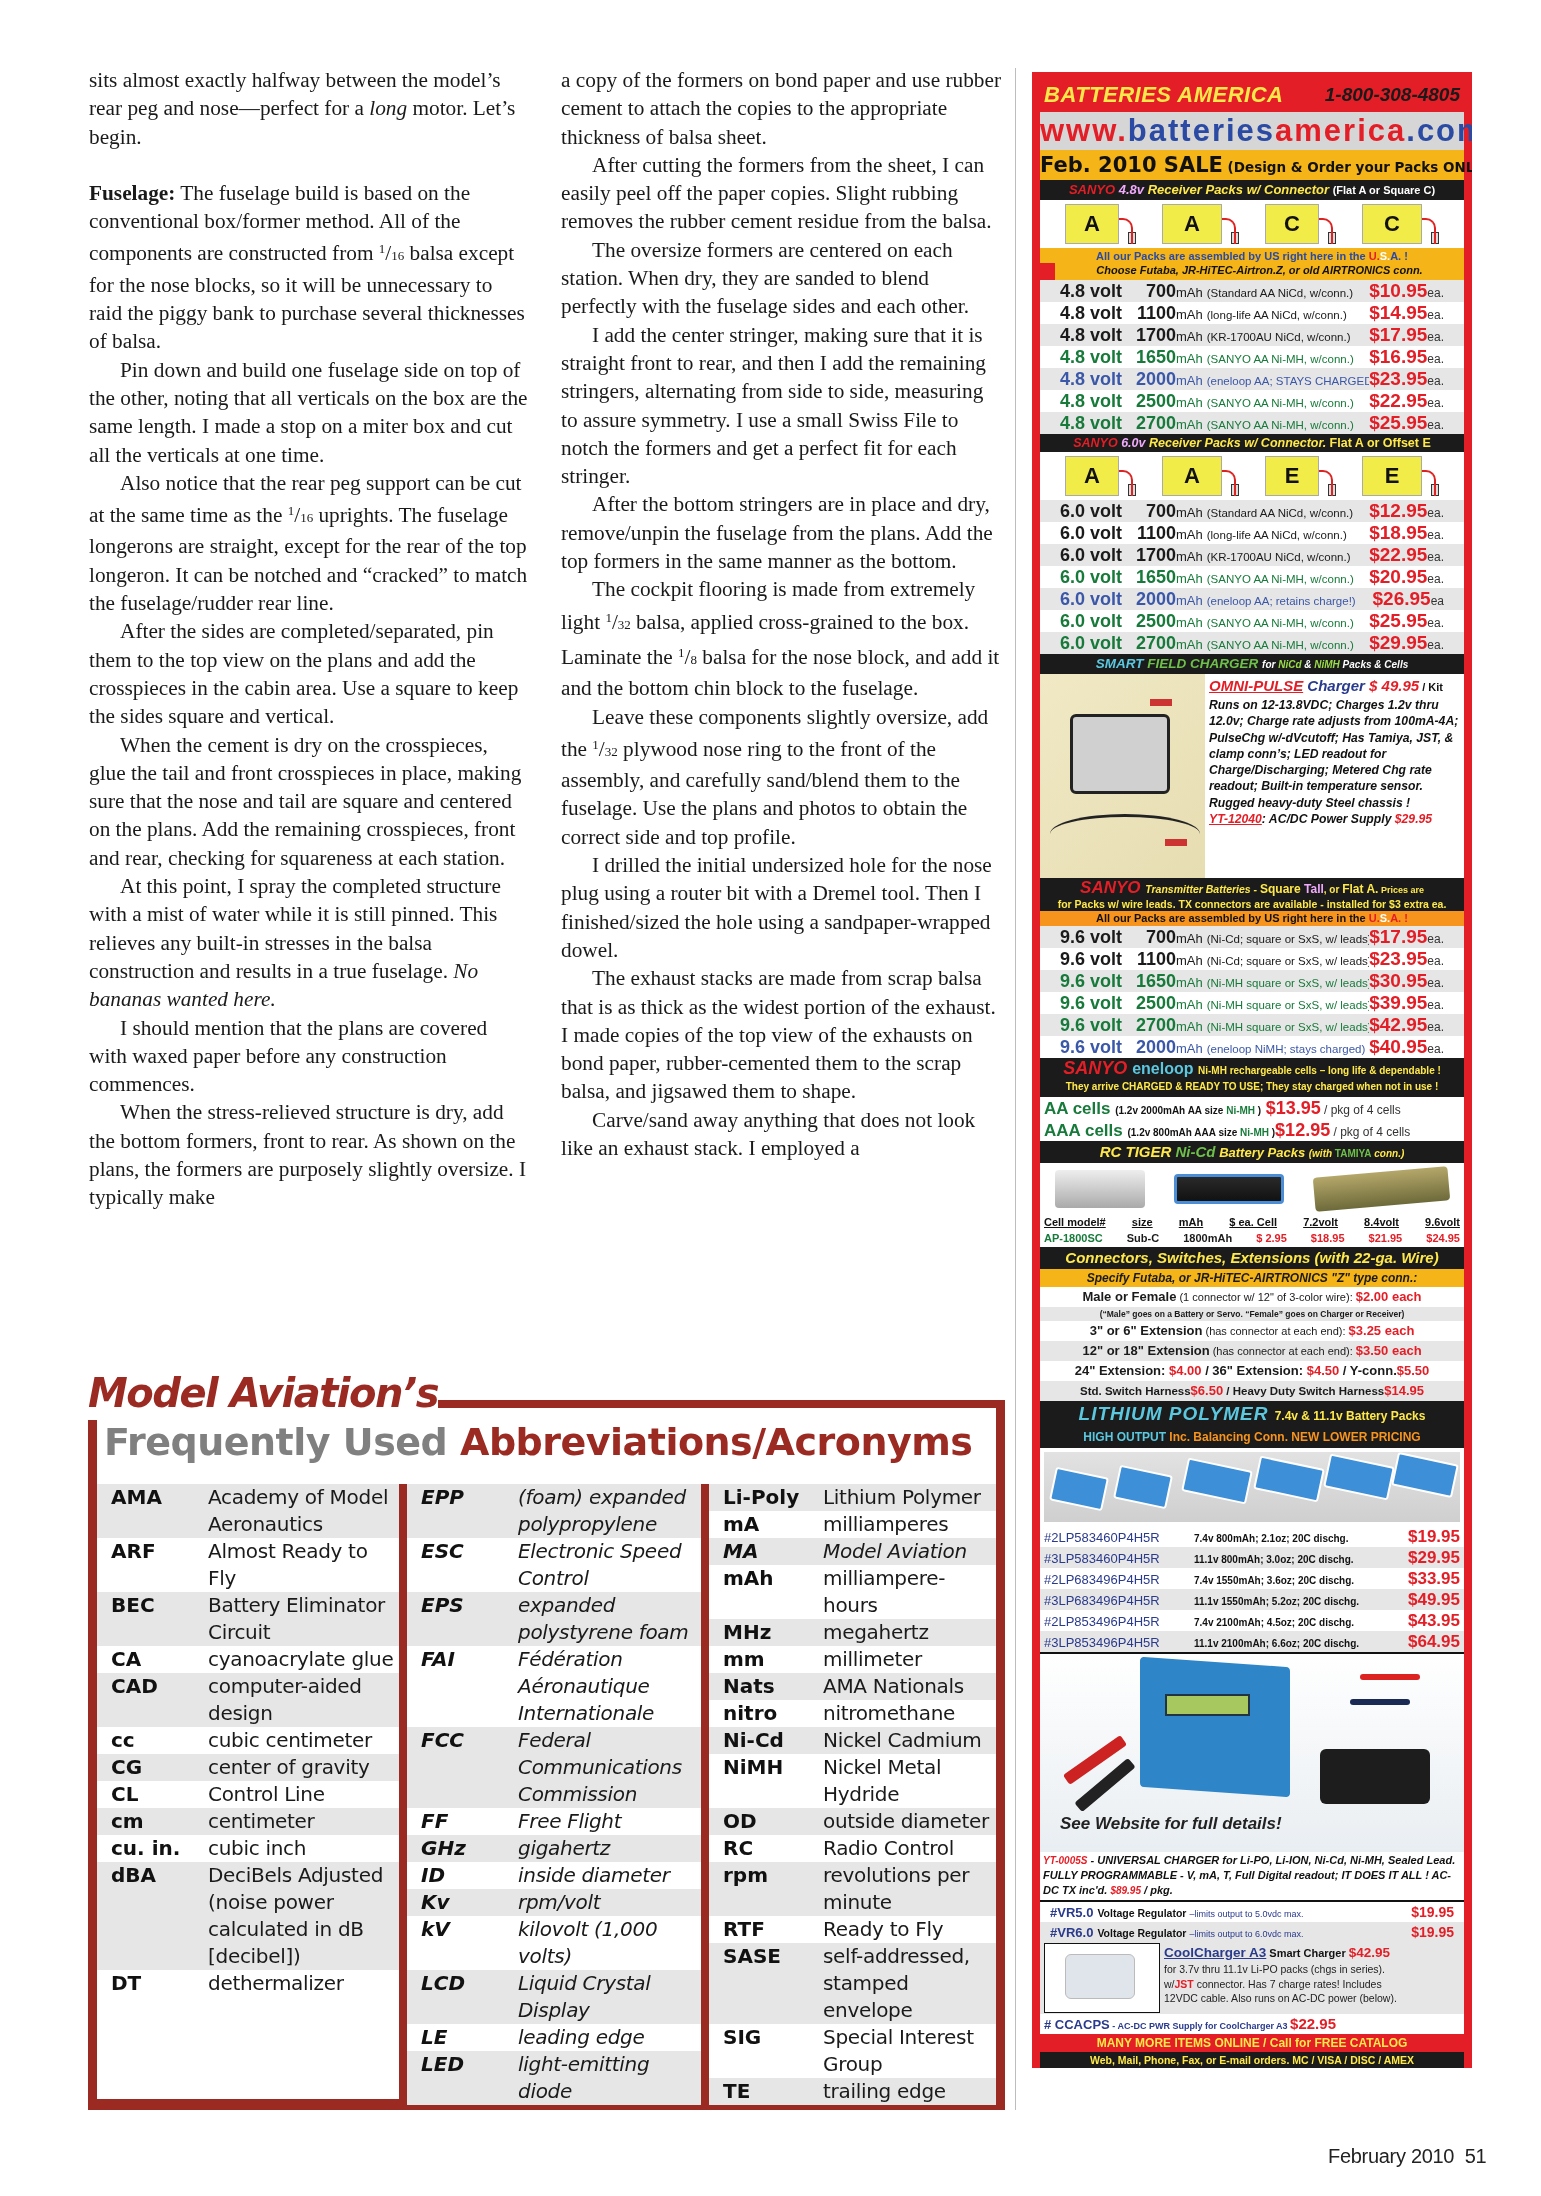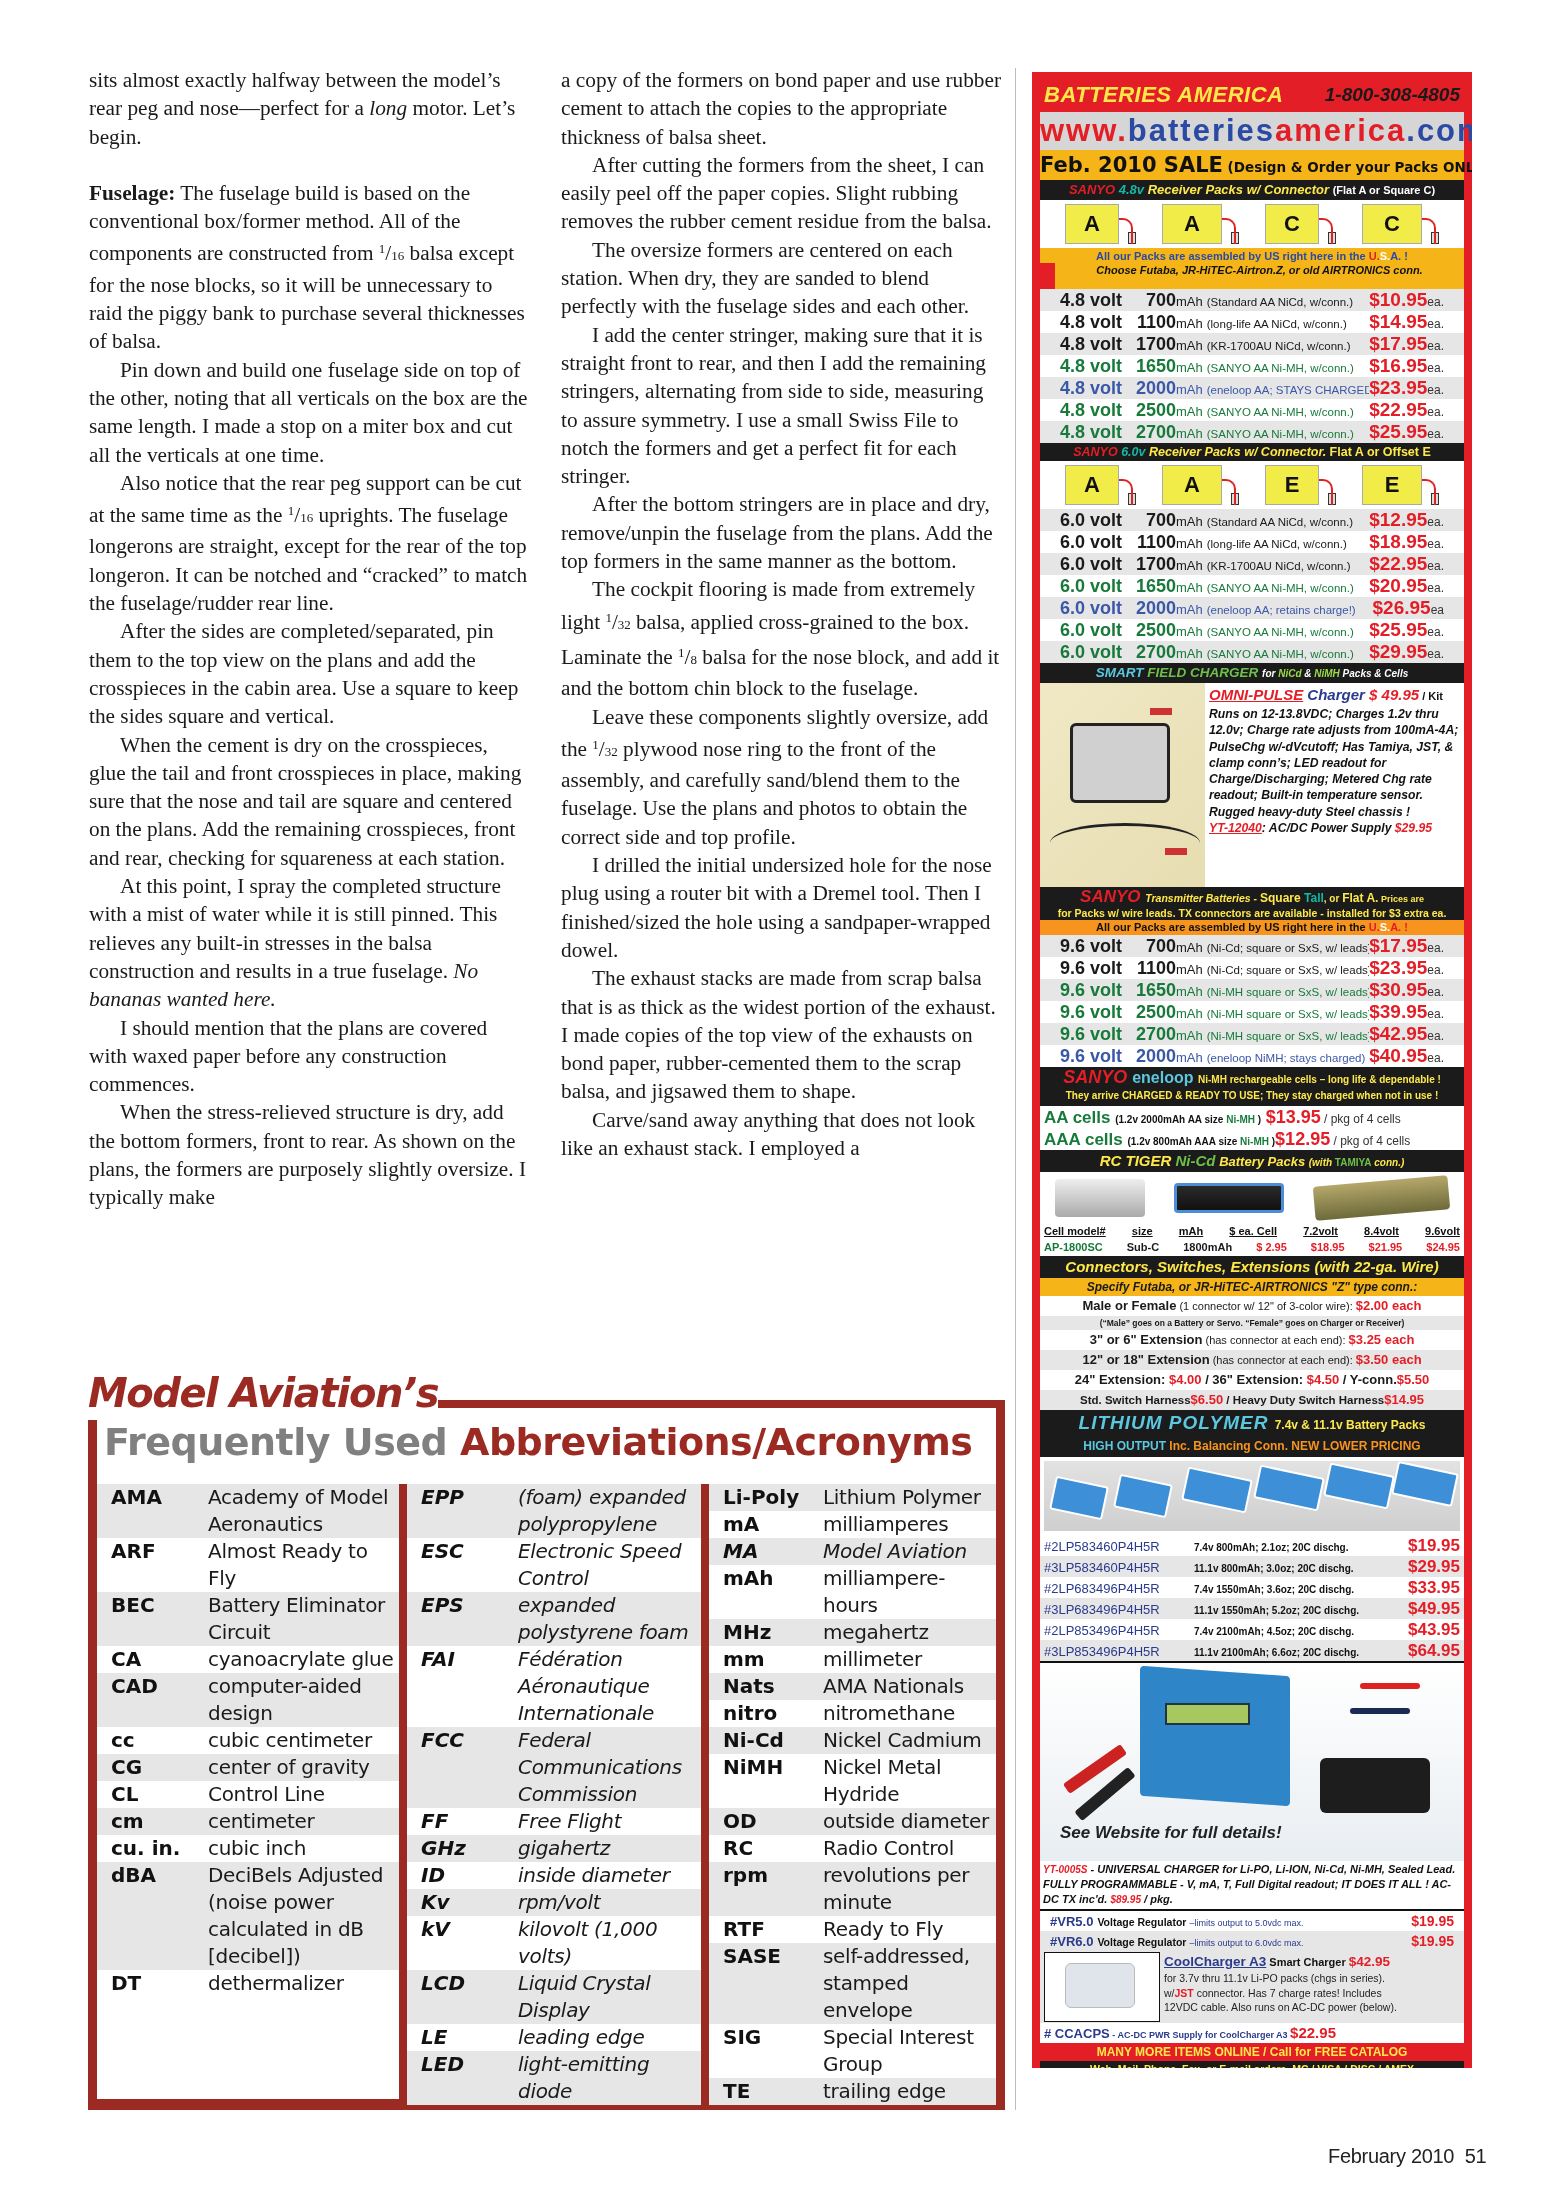--- a/index.html
+++ b/index.html
@@ -47,21 +47,21 @@
   .ad { position: absolute; left: 1032px; top: 72px; width: 440px; height: 1996px; background: #e41e26; padding: 6px 8px 6px 8px; font-family: "Liberation Sans", "DejaVu Sans", sans-serif; overflow: hidden; }
   .ad-inner { width: 424px; }
   .ad-brand { height: 34px; display: flex; align-items: center; justify-content: space-between; padding: 0 4px; }
   .ad-brand .name { font-style: italic; font-weight: bold; color: #ffe94a; font-size: 22px; letter-spacing: 0.5px; }
   .ad-brand .phone { font-style: italic; font-weight: bold; color: #1a1a1a; font-size: 19px; }
   .ad-url { background: #d6d6d6; height: 38px; text-align: center; font-weight: bold; font-size: 31px; line-height: 38px; letter-spacing: 2px; }
   .ad-url .r { color: #e41e26; } .ad-url .b { color: #2a4aa3; }
   .ad-sale { background: #f5b518; height: 30px; text-align: center; font-family: "DejaVu Sans", sans-serif; font-weight: bold; line-height: 30px; color: #111; white-space: nowrap; }
   .ad-sale .big { font-size: 21px; } .ad-sale .small { font-size: 13.5px; }
   .bar-black { background: #1b1b1b; text-align: center; font-style: italic; font-weight: bold; white-space: nowrap; overflow: hidden; }
-  .bar-black .red { color: #e41e26; } .bar-black .orange { color: #14b8a6; } .bar-black .yellow { color: #ffe94a; } .bar-black .cyan { color: #5bc8e0; } .bar-black .green { color: #6fc04b; } .bar-black .lgreen { color: #9bdc4a; } .bar-black .white { color: #fff; }
+  .bar-black .red { color: #e41e26; } .bar-black .orange { color: #f0abfc; } .bar-black .yellow { color: #ffe94a; } .bar-black .cyan { color: #5bc8e0; } .bar-black .green { color: #6fc04b; } .bar-black .lgreen { color: #9bdc4a; } .bar-black .white { color: #fff; }
   .packs { background: #fff; height: 48px; display: flex; align-items: center; justify-content: space-around; padding: 0 12px; }
   .pack { display: flex; align-items: flex-end; gap: 0; }
   .cell { background: #f2ec49; border: 1px solid #aaa; display: flex; align-items: center; justify-content: center; font-weight: bold; font-size: 22px; color: #111; }
   .wire { width: 14px; height: 26px; border-top: 2px solid #d22; border-right: 2px solid #d22; border-radius: 0 10px 0 0; position: relative; }
   .plug { width: 8px; height: 12px; border: 1px solid #333; background: #ddd; margin-left: -5px; }
   .usa-bar { background: #f5b518; text-align: center; font-weight: bold; white-space: nowrap; }
   .usa-bar .blue { color: #2a4aa3; } .usa-bar .red { color: #e41e26; } .usa-bar .white { color: #fff; }
   .rows { background: #fff; }
   .prow { height: 22px; display: flex; align-items: baseline; white-space: nowrap; padding: 0 20px; font-size: 13px; line-height: 22px; overflow: hidden; }
   .prow:nth-child(odd) { background: #e6e6e6; }
@@ -396,21 +396,21 @@
           <div class="wire"></div>
           <div class="plug"></div>
         </div>
         <div class="pack">
           <div class="cell" style="width: 60px; height: 40px;">C</div>
           <div class="wire"></div>
           <div class="plug"></div>
         </div>
       </div>
   <div class="usa-bar" style="font-size:11px;line-height:14px;padding-top:1px;"><span class="blue">All our Packs are assembled by US right here in the </span><span class="red">U.</span><span class="white">S.</span><span class="blue">A. !</span></div>
-  <div class="usa-bar" style="font-size:11px;line-height:14px;font-style:italic;color:#111;padding-bottom:12px;margin-left:15px;">Choose Futaba, JR-HiTEC-Airtron.Z, or old AIRTRONICS conn.</div>
+  <div class="usa-bar" style="font-size:11px;line-height:14px;font-style:italic;color:#111;padding-bottom:3px;margin-left:15px;">Choose Futaba, JR-HiTEC-Airtron.Z, or old AIRTRONICS conn.</div>
   <div class="rows">
         <div class="prow t-black">
           <span class="v">4.8 volt</span>
           <span class="m">700</span>
           <span class="u">mAh</span>
           <span class="d">(Standard AA NiCd, w/conn.)</span>
           <span class="p">$10.95</span>
           <span class="ea">ea.</span>
         </div>
         <div class="prow t-black">

